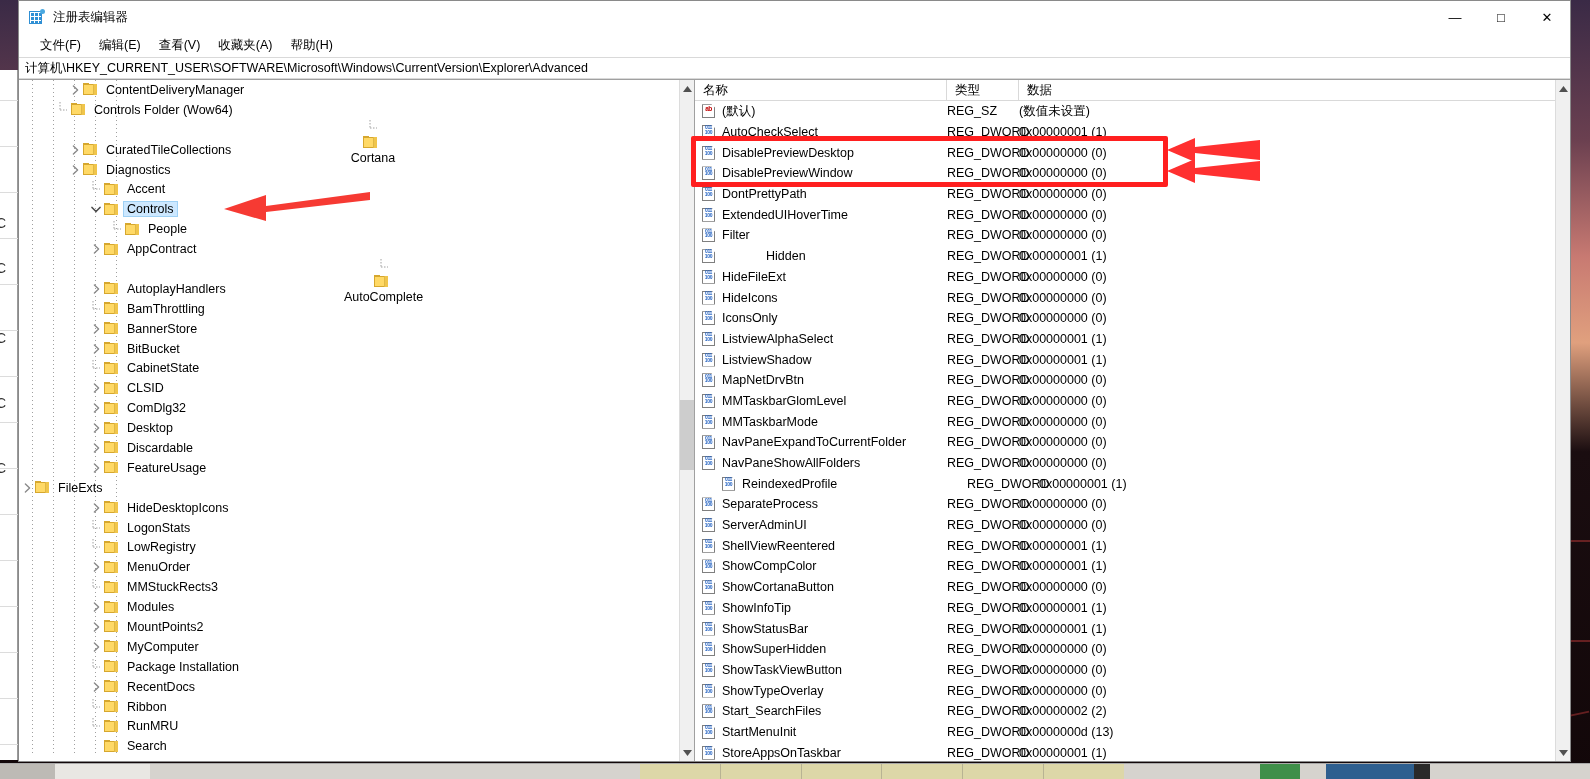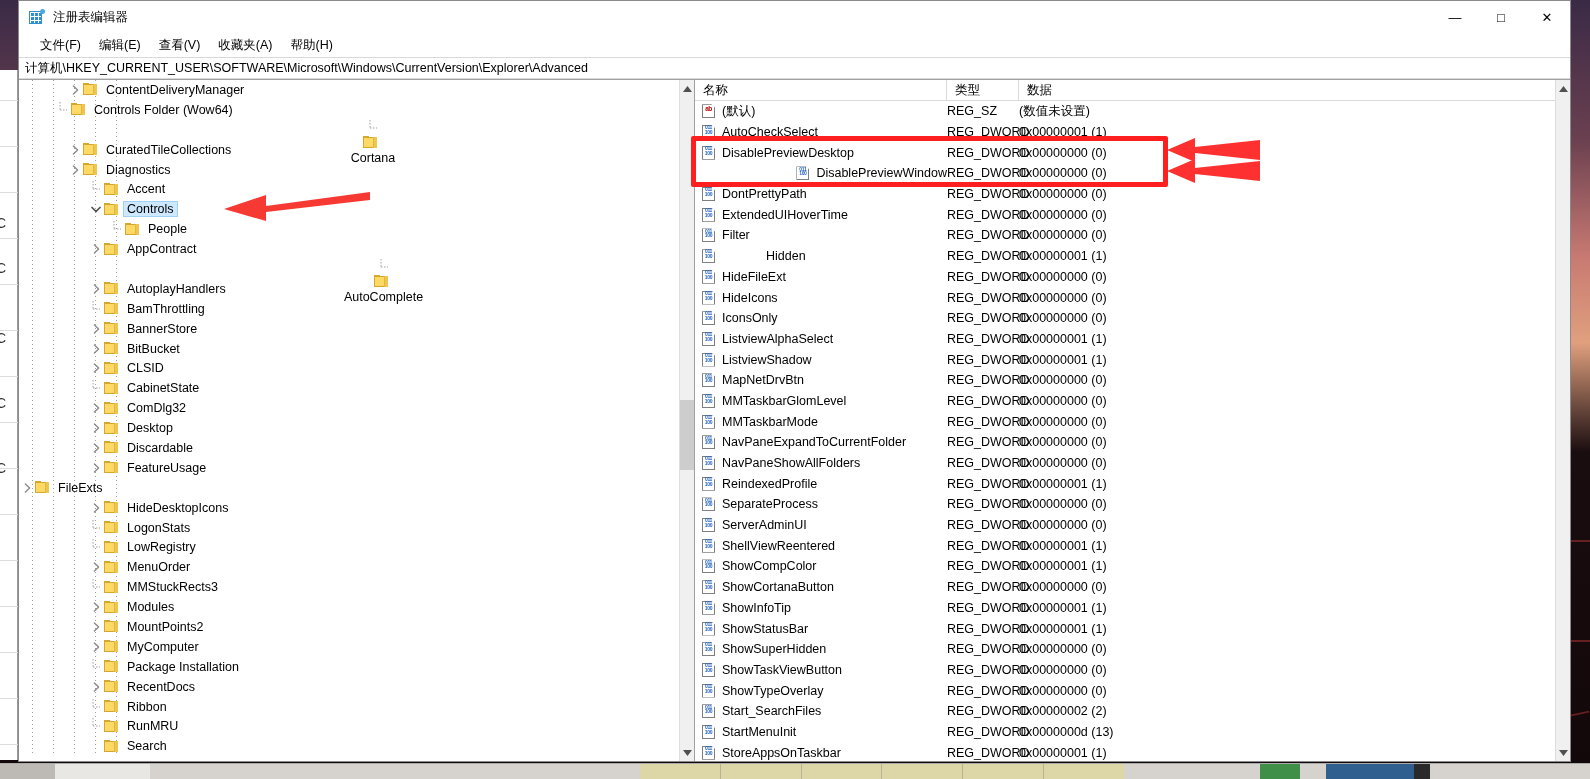--- a/index.html
+++ b/index.html
@@ -443,43 +443,43 @@
               </div>
               <div class="folder">
                 <div class="ft"></div>
                 <div class="fb"></div>
                 <div class="fs"></div>
               </div>
               <div class="tlabel">BitBucket</div>
             </div>
             <div class="trow" style="padding-left: 69px;">
               <div class="twist">
-                <svg width="7" height="10" viewBox="0 0 7 10">
-                  <path d="M1.4 1 L5.6 5 L1.4 9" stroke="#8a8a8a" stroke-width="1.4" fill="none" stroke-linecap="round" stroke-linejoin="round"></path>
-                </svg>
-              </div>
-              <div class="folder">
-                <div class="ft"></div>
-                <div class="fb"></div>
-                <div class="fs"></div>
-              </div>
-              <div class="tlabel">CLSID</div>
-            </div>
-            <div class="trow" style="padding-left: 69px;">
-              <div class="twist">
                 <svg width="10" height="16" viewBox="0 0 10 16">
                   <path d="M2 0 L2 8 M2 8 L9 8" stroke="#a0a0a0" stroke-width="1" stroke-dasharray="1.5 1.5" fill="none"></path>
                 </svg>
               </div>
               <div class="folder">
                 <div class="ft"></div>
                 <div class="fb"></div>
                 <div class="fs"></div>
               </div>
               <div class="tlabel">CabinetState</div>
+            </div>
+            <div class="trow" style="padding-left: 69px;">
+              <div class="twist">
+                <svg width="7" height="10" viewBox="0 0 7 10">
+                  <path d="M1.4 1 L5.6 5 L1.4 9" stroke="#8a8a8a" stroke-width="1.4" fill="none" stroke-linecap="round" stroke-linejoin="round"></path>
+                </svg>
+              </div>
+              <div class="folder">
+                <div class="ft"></div>
+                <div class="fb"></div>
+                <div class="fs"></div>
+              </div>
+              <div class="tlabel">CLSID</div>
             </div>
             <div class="trow" style="padding-left: 69px;">
               <div class="twist">
                 <svg width="7" height="10" viewBox="0 0 7 10">
                   <path d="M1.4 1 L5.6 5 L1.4 9" stroke="#8a8a8a" stroke-width="1.4" fill="none" stroke-linecap="round" stroke-linejoin="round"></path>
                 </svg>
               </div>
               <div class="folder">
                 <div class="ft"></div>
                 <div class="fb"></div>
@@ -760,21 +760,21 @@
                     <span>011</span>
                     <span>100</span>
                   </div>
                 </div>
                 <span>DisablePreviewDesktop</span>
               </div>
               <div class="ctype">REG_DWORD</div>
               <div class="cdata">0x00000000 (0)</div>
             </div>
             <div class="lrow">
-              <div class="cname" style="display: flex; align-items: center; justify-content: flex-end;">
+              <div class="cname" style="display: flex; align-items: center;">
                 <div class="vicon dw">
                   <div class="page"></div>
                   <div class="tag">
                     <span>011</span>
                     <span>100</span>
                   </div>
                 </div>
                 <span>DisablePreviewWindow</span>
               </div>
               <div class="ctype">REG_DWORD</div>
@@ -970,21 +970,21 @@
                     <span>011</span>
                     <span>100</span>
                   </div>
                 </div>
                 <span>NavPaneShowAllFolders</span>
               </div>
               <div class="ctype">REG_DWORD</div>
               <div class="cdata">0x00000000 (0)</div>
             </div>
             <div class="lrow">
-              <div class="cname" style="display: flex; align-items: flex-start;">
+              <div class="cname" style="display: flex; align-items: flex-start; margin-left: 20px;">
                 <div class="vicon dw">
                   <div class="page"></div>
                   <div class="tag">
                     <span>011</span>
                     <span>100</span>
                   </div>
                 </div>
                 <span>ReindexedProfile</span>
               </div>
               <div class="ctype">REG_DWORD</div>

